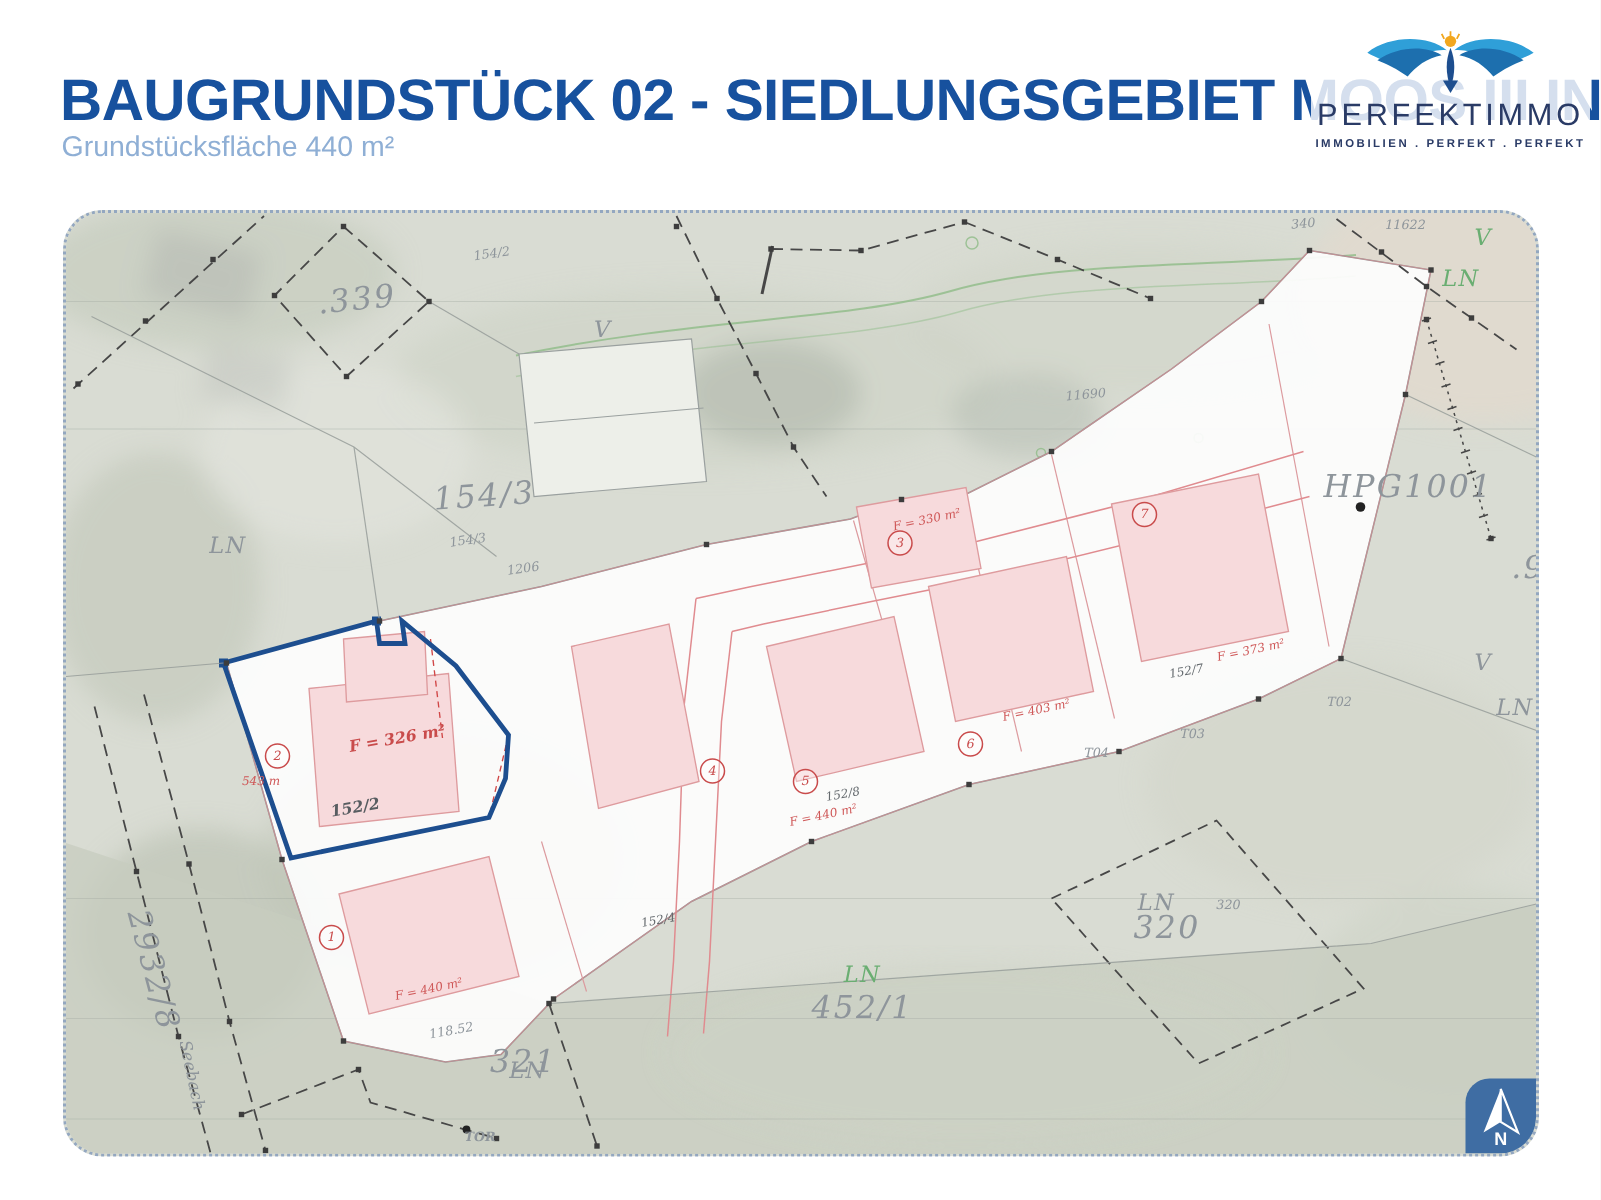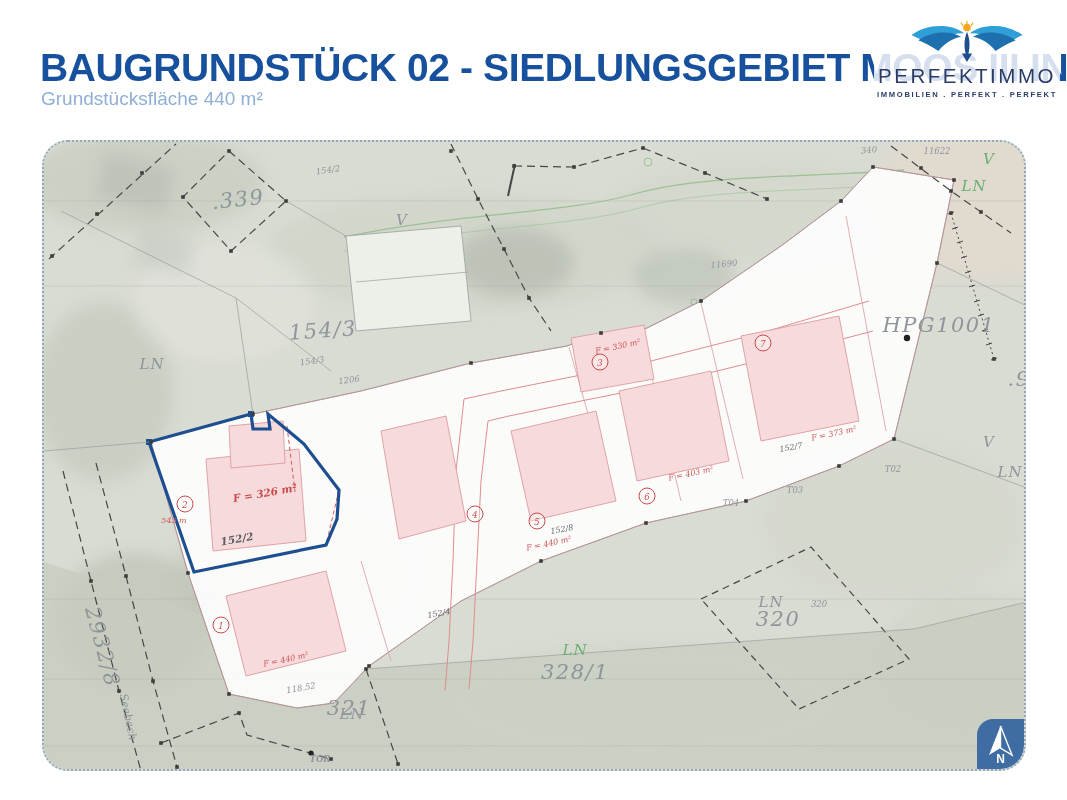--- a/index.html
+++ b/index.html
@@ -252,21 +252,21 @@
         <span class="lbl g-xs" style="left: 825px; top: 8px; transform: translate(-50%, -50%) rotate(-5deg);">340</span>
         <span class="lbl g-md grn" style="left: 945px; top: 17px; transform: translate(-50%, -50%) rotate(0deg);">V</span>
         <span class="lbl g-md grn" style="left: 930px; top: 44px; transform: translate(-50%, -50%) rotate(0deg);">LN</span>
         <span class="lbl g-lg" style="left: 975px; top: 237px; transform: translate(-50%, -50%) rotate(0deg);">.9</span>
         <span class="lbl g-md" style="left: 945px; top: 300px; transform: translate(-50%, -50%) rotate(0deg);">V</span>
         <span class="lbl g-md" style="left: 966px; top: 330px; transform: translate(-50%, -50%) rotate(0deg);">LN</span>
         <span class="lbl g-md" style="left: 727px; top: 460px; transform: translate(-50%, -50%) rotate(0deg);">LN</span>
         <span class="lbl g-lg" style="left: 734px; top: 477px; transform: translate(-50%, -50%) rotate(0deg);">320</span>
         <span class="lbl g-xs" style="left: 775px; top: 462px; transform: translate(-50%, -50%) rotate(0deg);">320</span>
         <span class="lbl g-md grn" style="left: 531px; top: 508px; transform: translate(-50%, -50%) rotate(0deg);">LN</span>
-        <span class="lbl g-lg" style="left: 531px; top: 530px; transform: translate(-50%, -50%) rotate(0deg);">328/1</span>
+        <span class="lbl g-lg" style="left: 531px; top: 530px; transform: translate(-50%, -50%) rotate(0deg);">452/1</span>
         <span class="lbl g-md" style="left: 308px; top: 572px; transform: translate(-50%, -50%) rotate(0deg);">LN</span>
         <span class="lbl g-lg" style="left: 305px; top: 566px; transform: translate(-50%, -50%) rotate(0deg);">321</span>
         <span class="lbl g-xs" style="left: 276px; top: 617px; transform: translate(-50%, -50%) rotate(0deg); font-weight: bold;">TOR</span>
         <span class="lbl g-lg" style="left: 58px; top: 505px; transform: translate(-50%, -50%) rotate(75deg);">2932/8</span>
         <span class="lbl g-sm" style="left: 84px; top: 575px; transform: translate(-50%, -50%) rotate(78deg);">Seebach</span>
         <span class="lbl g-xs" style="left: 257px; top: 546px; transform: translate(-50%, -50%) rotate(-10deg);">118.52</span>
         <span class="lbl dk" style="left: 193px; top: 397px; transform: translate(-50%, -50%) rotate(-10deg);">152/2</span>
         <span class="lbl xs-dk" style="left: 395px; top: 472px; transform: translate(-50%, -50%) rotate(-10deg);">152/4</span>
         <span class="lbl xs-dk" style="left: 518px; top: 388px; transform: translate(-50%, -50%) rotate(-10deg);">152/8</span>
         <span class="lbl xs-dk" style="left: 747px; top: 306px; transform: translate(-50%, -50%) rotate(-10deg);">152/7</span>

